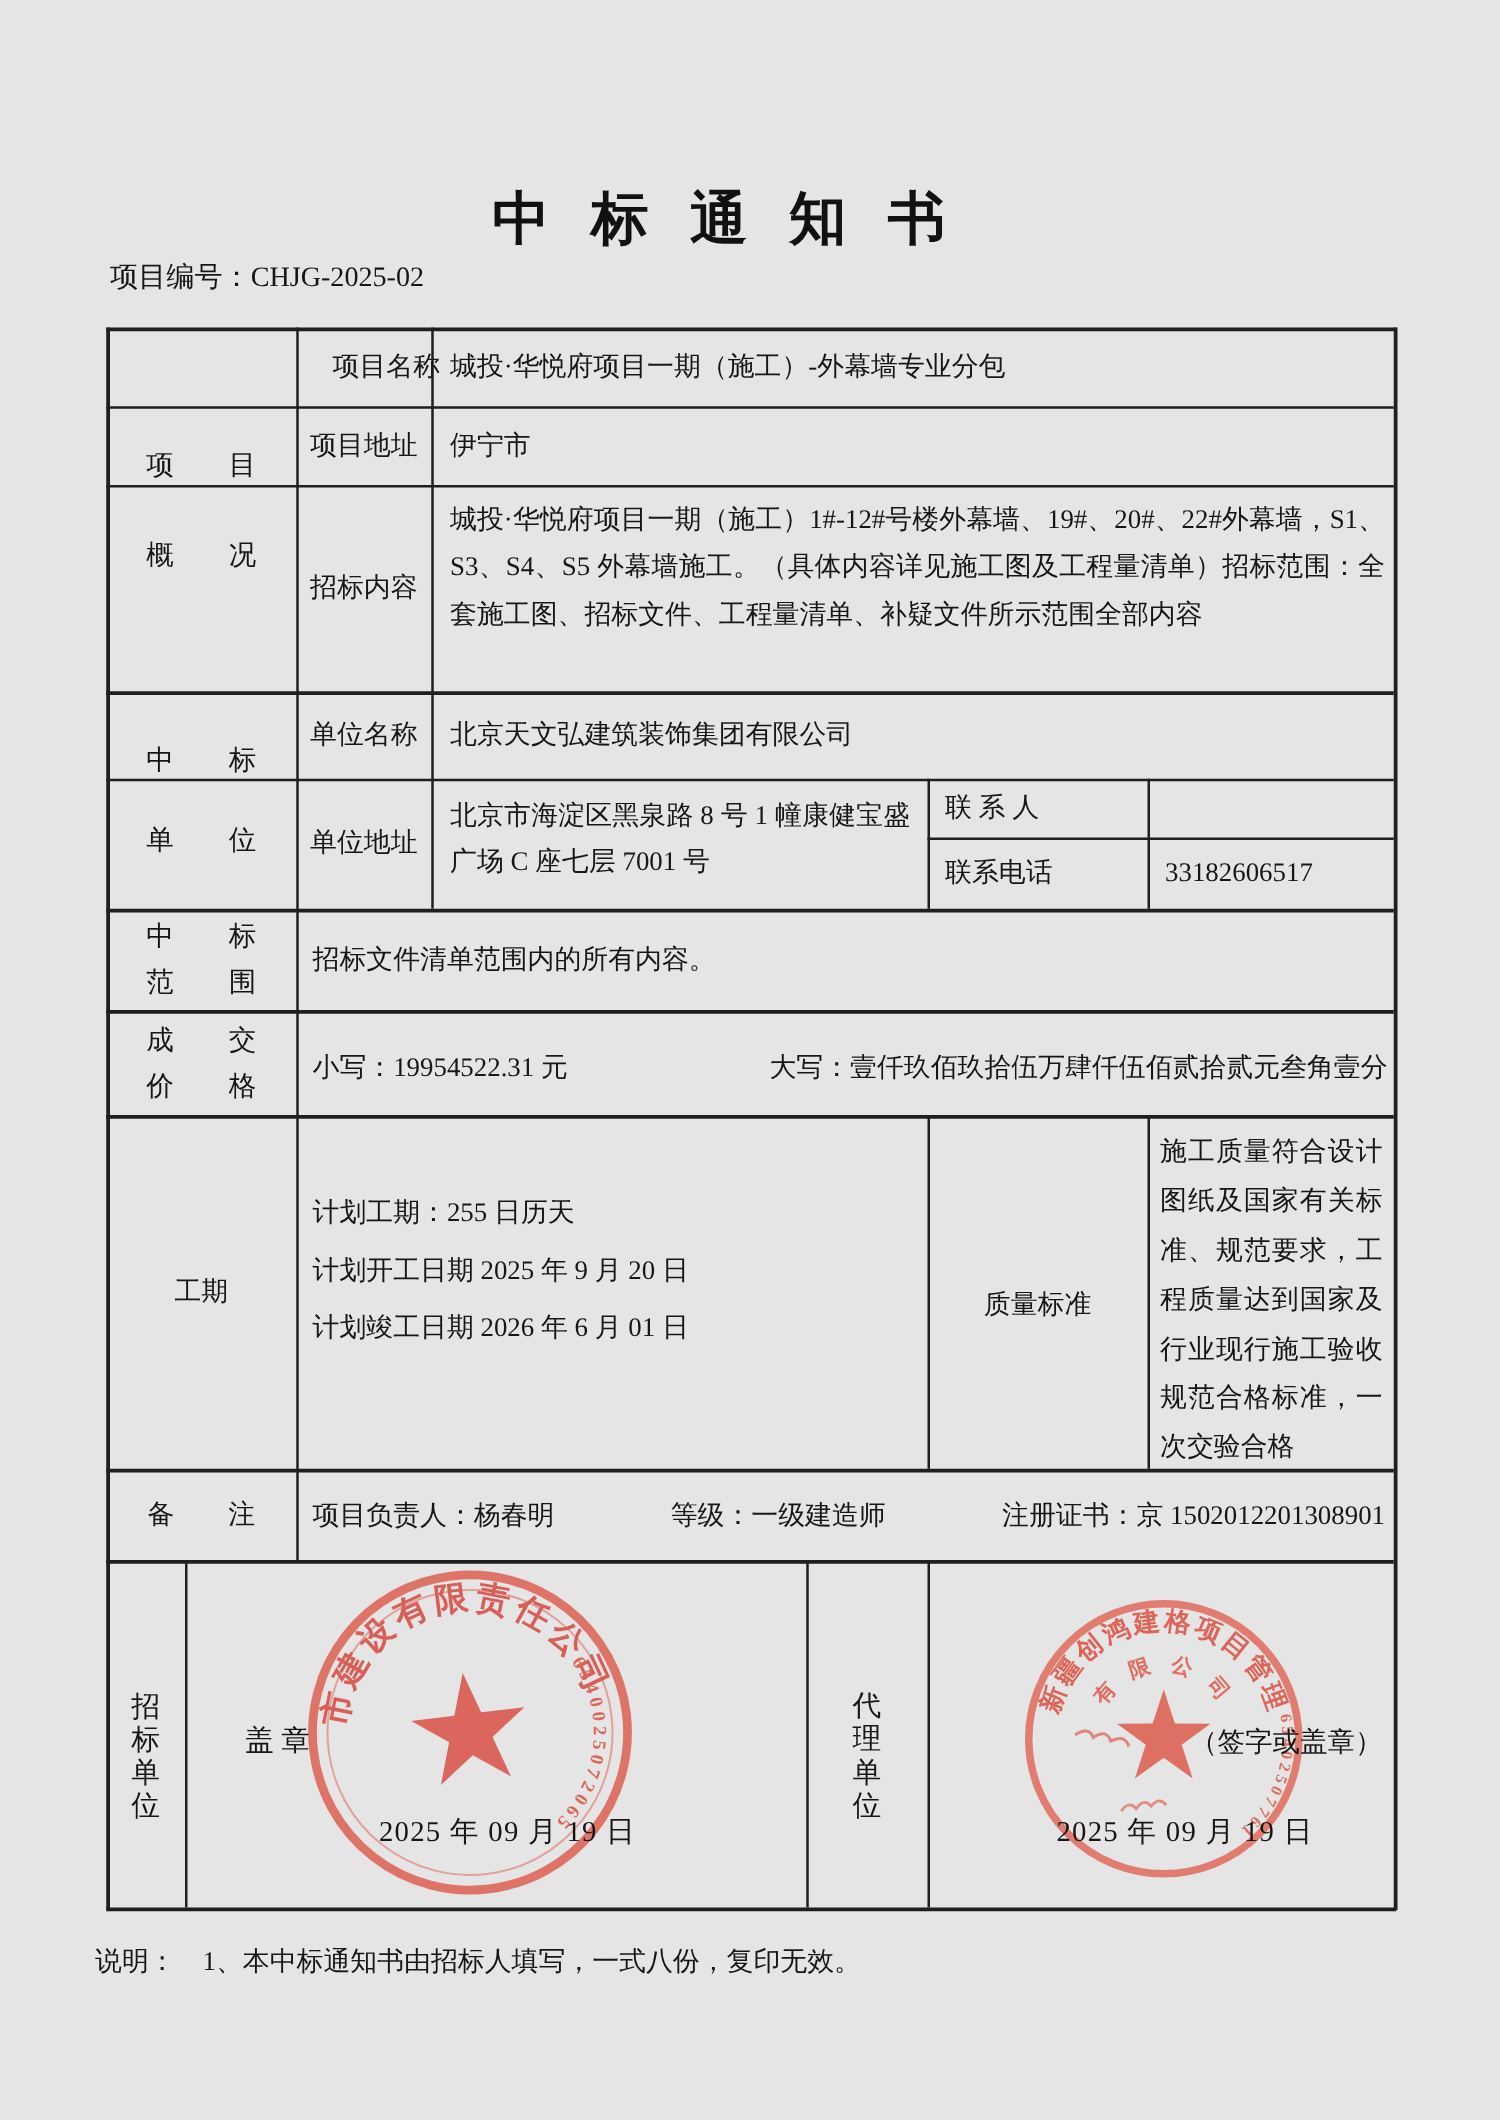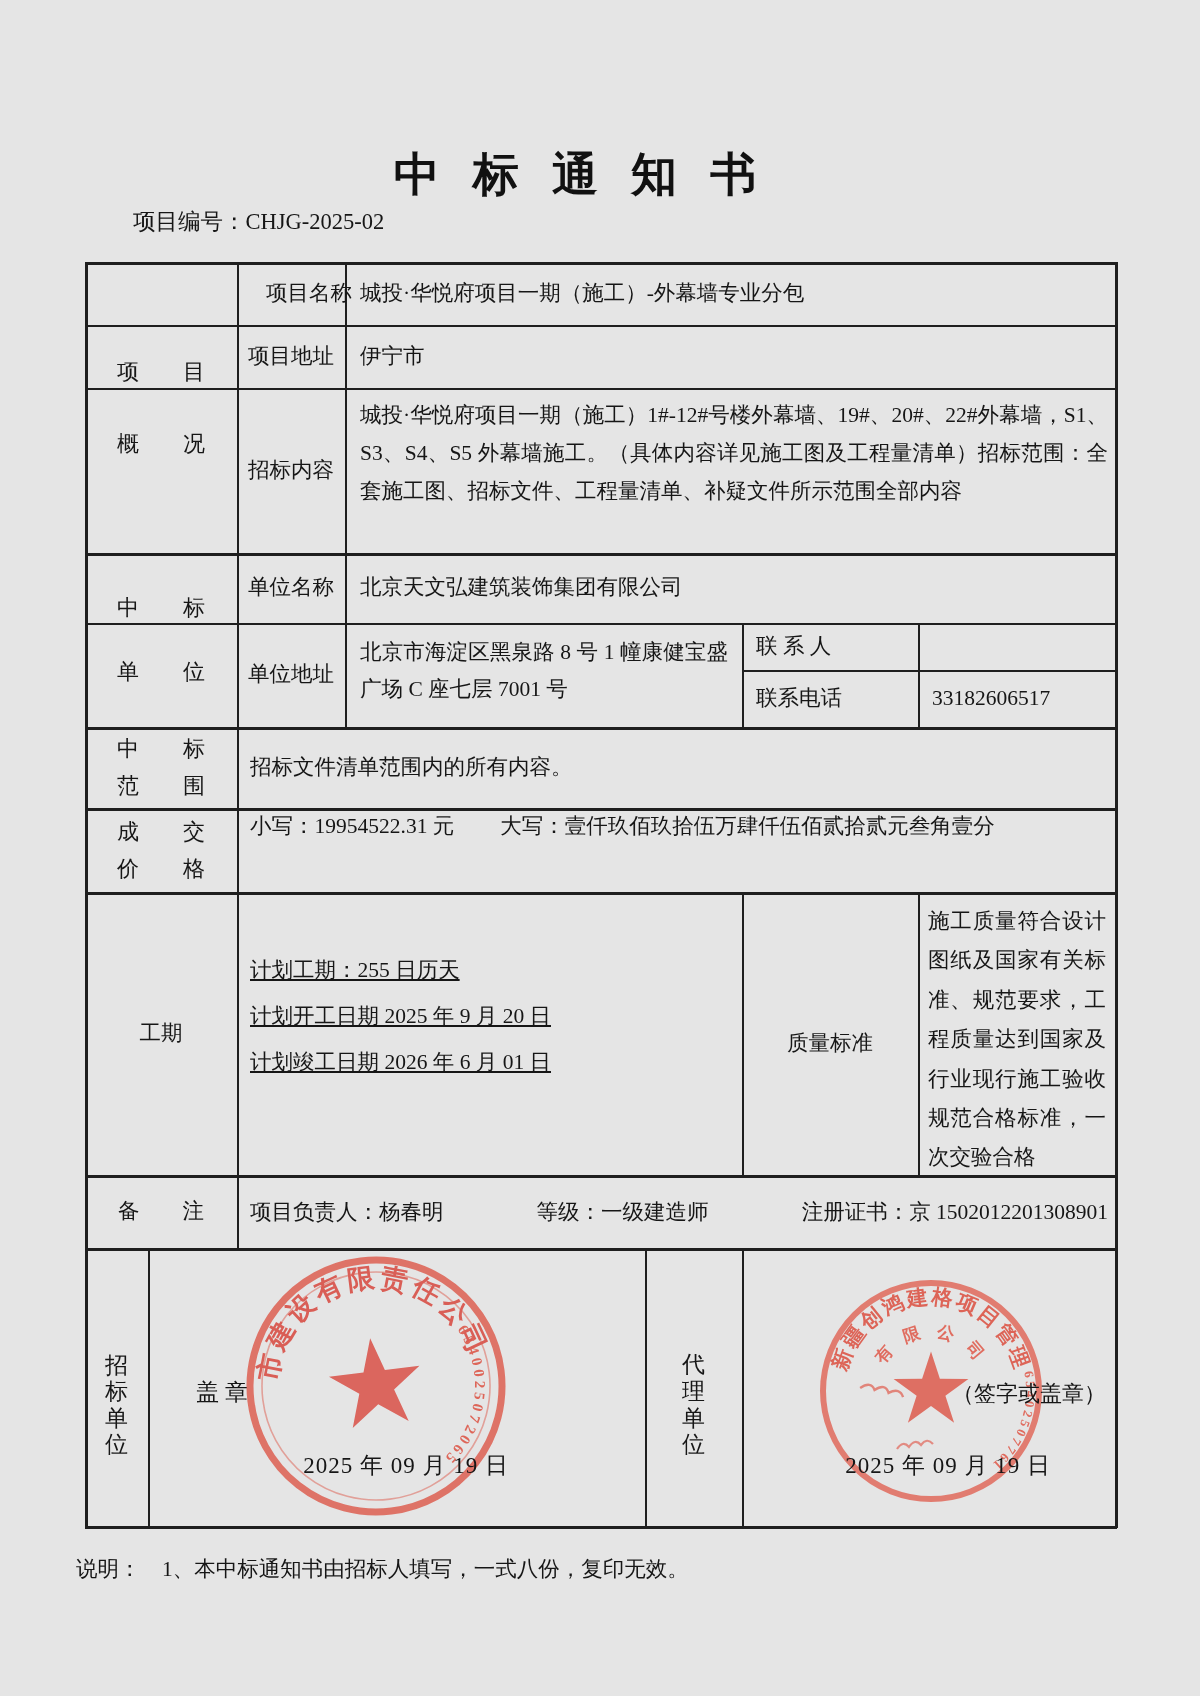--- a/index.html
+++ b/index.html
@@ -19,21 +19,21 @@
   .grp{position:absolute;display:flex;flex-direction:column;align-items:center;justify-content:center;font-size:22px;}
   .wrapblock{position:absolute;font-size:21.5px;text-align:justify;}
   .vert{
     position:absolute;writing-mode:vertical-lr;text-orientation:upright;
     font-size:23px;letter-spacing:1.15em;display:flex;align-items:center;justify-content:center;
   }
   #title{
     position:absolute;left:60px;top:144px;width:1030px;text-align:center;
     font-size:46px;font-weight:bold;letter-spacing:0.72em;text-indent:0.72em;color:#111;
   }
-  #project-no{position:absolute;left:88px;top:206px;font-size:22.5px;margin-left:45px;}
+  #project-no{position:absolute;left:88px;top:206px;font-size:22.5px;}
   #footnote{position:absolute;left:76px;top:1554px;font-size:21.5px;}
   .stamp{position:absolute;opacity:0.92;}
   .date{position:absolute;width:240px;text-align:center;font-size:23px;letter-spacing:1px;z-index:5;}
   .remarkrow{position:absolute;display:flex;justify-content:space-between;align-items:center;font-size:21.5px;}
   .pricebits{position:absolute;display:flex;gap:46px;align-items:center;font-size:21.5px;}
   .durlines{position:absolute;display:flex;flex-direction:column;gap:17px;font-size:21.5px;}
 </style>
 </head>
 <body>
 
@@ -99,27 +99,27 @@
   <div class="cell" style="left:360px;top:553px;width:750px;height:70px;">北京天文弘建筑装饰集团有限公司</div>
 
   <div class="cell center" style="left:237px;top:623px;width:108px;height:104px;">单位地址</div>
   <div class="wrapblock" style="left:360px;top:634px;width:368px;line-height:37px;">北京市海淀区黑泉路 8 号 1 幢康健宝盛广场 C 座七层 7001 号</div>
   <div class="cell" style="left:756px;top:623px;width:160px;height:47px;">联 系 人</div>
   <div class="cell" style="left:756px;top:670px;width:160px;height:57px;">联系电话</div>
   <div class="cell" style="left:932px;top:670px;width:180px;height:57px;">33182606517</div>
 
   <div class="cell" style="left:250px;top:727px;width:860px;height:81px;">招标文件清单范围内的所有内容。</div>
 
-  <div class="pricebits" style="left:250px;top:780px;width:860px;height:91px;">
+  <div class="pricebits" style="left:250px;top:808px;width:860px;height:91px;justify-content:space-between;">
     <span>小写：19954522.31 元</span>
     <span>大写：壹仟玖佰玖拾伍万肆仟伍佰贰拾贰元叁角壹分</span>
   </div>
 
   <div class="cell center" style="left:85px;top:892px;width:152px;height:283px;">工期</div>
-  <div class="durlines" style="left:250px;top:955px;width:480px;text-decoration:underline;">
+  <div class="durlines" style="left:250px;top:955px;width:480px;">
     <div>计划工期：255 日历天</div>
     <div>计划开工日期 2025 年 9 月 20 日</div>
     <div>计划竣工日期 2026 年 6 月 01 日</div>
   </div>
   <div class="cell center" style="left:742px;top:892px;width:176px;height:283px;margin-top:10px;">质量标准</div>
   <div class="wrapblock" style="left:928px;top:902px;width:178px;line-height:39.4px;">施工质量符合设计图纸及国家有关标准、规范要求，工程质量达到国家及行业现行施工验收规范合格标准，一次交验合格</div>
 
   <div class="cell center" style="left:85px;top:1175px;width:152px;height:73px;">备　　注</div>
   <div class="remarkrow" style="left:250px;top:1175px;width:858px;height:73px;">
     <span>项目负责人：杨春明</span>

